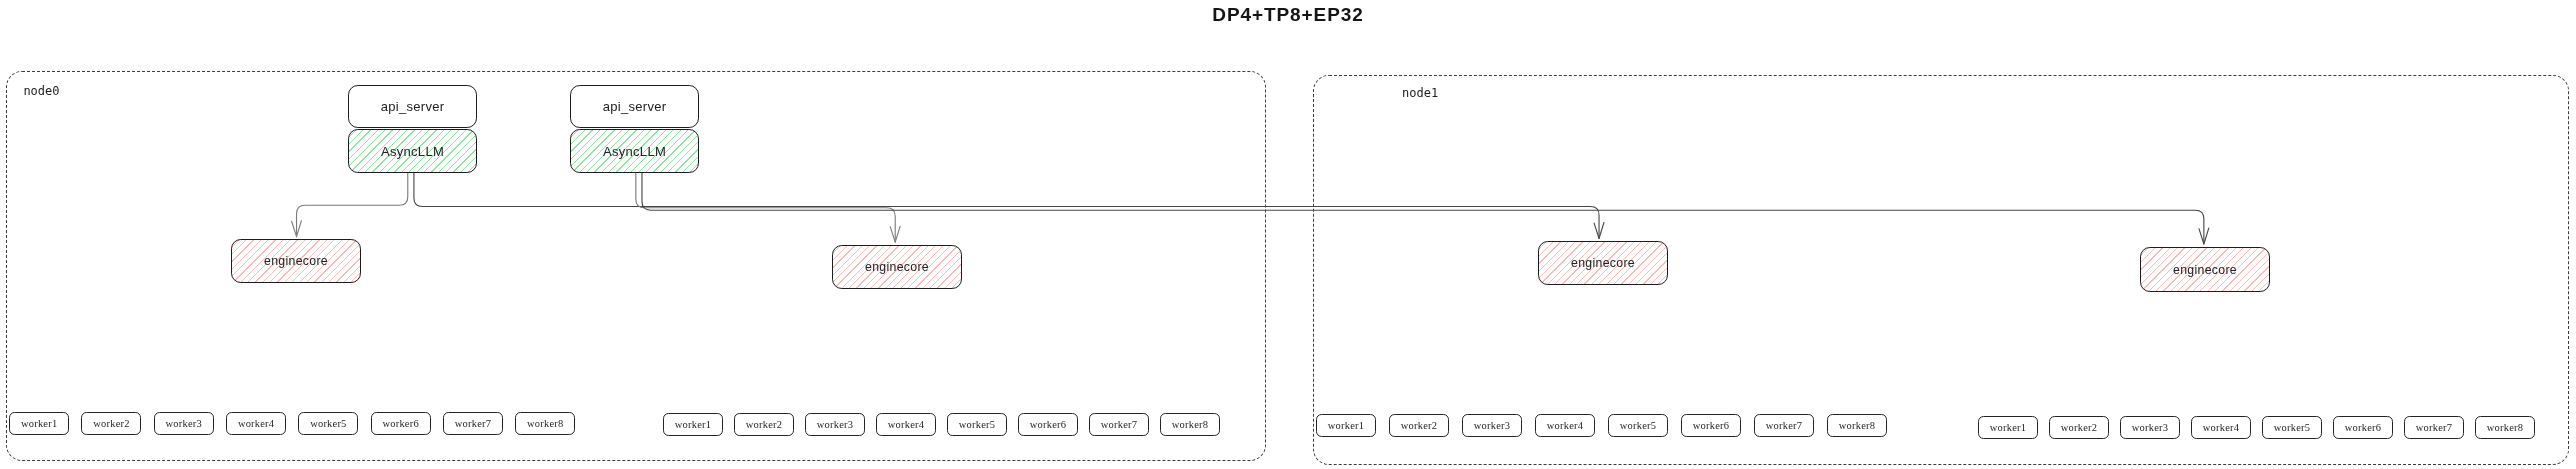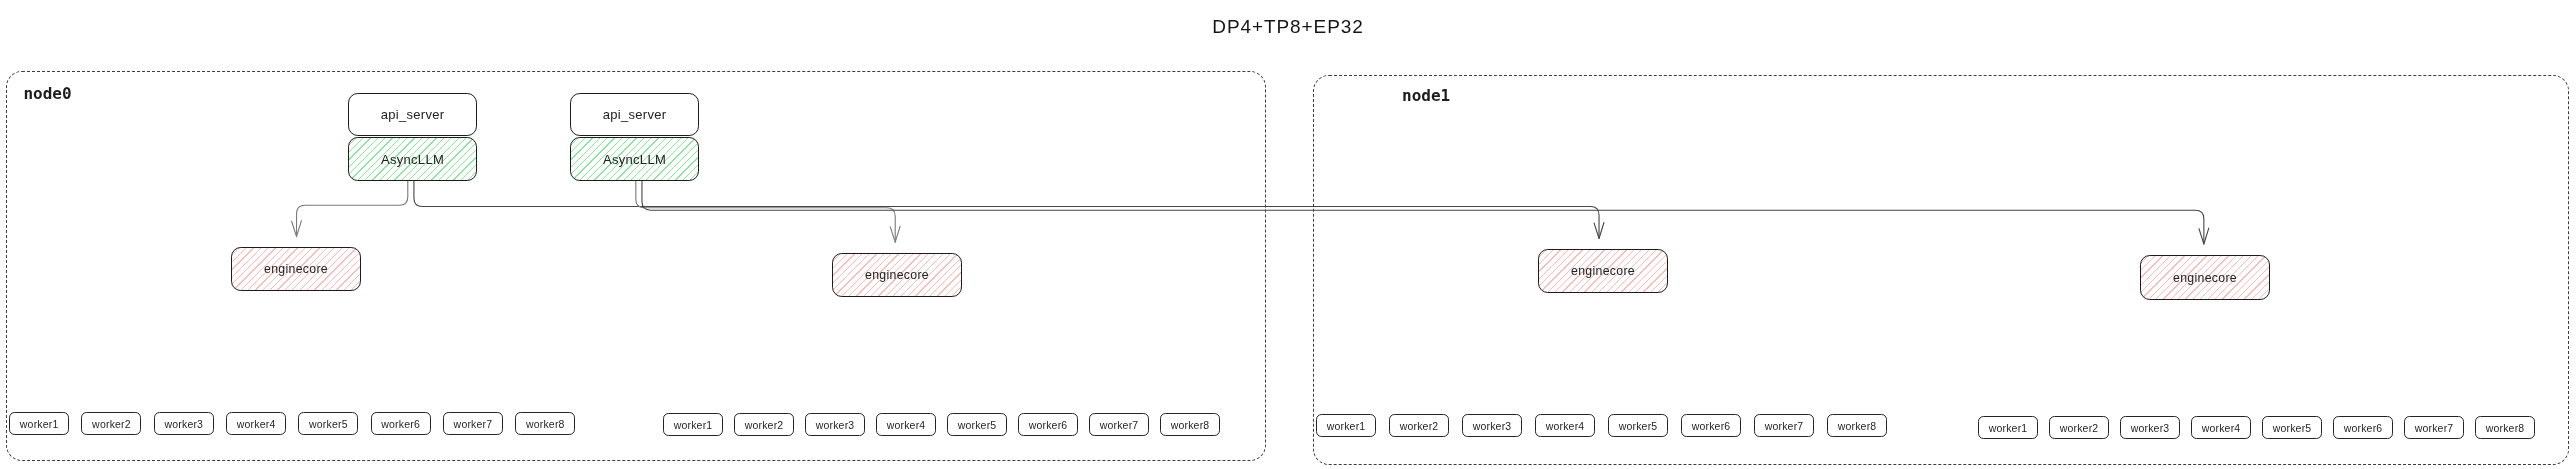--- a/index.html
+++ b/index.html
@@ -10,56 +10,55 @@
   }
   #canvas {
     position: relative;
     width: 2576px;
     height: 469px;
     background: #ffffff;
     overflow: hidden;
   }
   .diagram-title {
     position: absolute;
-    top: 16px;
+    top: 4px;
     left: 0;
     width: 100%;
     text-align: center;
     font-size: 19px;
-    font-weight: 400;
+    font-weight: 700;
     letter-spacing: 0.9px;
     color: #151515;
   }
   .node-box {
     position: absolute;
     border: 1.2px dashed #3c3c3c;
     border-radius: 16px;
     background: transparent;
   }
   .node-label {
     position: absolute;
     font-family: "DejaVu Sans Mono", monospace;
-    font-size: 16px;
-    font-weight: bold;
+    font-size: 12px;
+    font-weight: normal;
     color: #1d1d1d;
     white-space: nowrap;
   }
   .rbox {
     position: absolute;
     box-sizing: border-box;
     border: 1.5px solid #1c1c1c;
     border-radius: 9.8px;
     display: flex;
     align-items: center;
     justify-content: center;
     font-size: 13px;
     color: #212121;
     letter-spacing: 0.3px;
     background: #ffffff;
-    margin-top: 8px;
   }
   .hatch-green {
     background-color: #fdfffd;
     background-image: repeating-linear-gradient(
       135deg,
       rgba(255,255,255,0) 0px,
       rgba(255,255,255,0) 4.3px,
       #8fe3a1 4.3px,
       #8fe3a1 5.2px
     );
@@ -87,20 +86,21 @@
     border: 1.2px solid #242424;
     border-radius: 5.5px;
     background: #ffffff;
     display: flex;
     align-items: center;
     justify-content: center;
     font-size: 10.5px;
     color: #1f1f1f;
     letter-spacing: 0.2px;
     flex: none;
+    font-family: Liberation Serif, serif;
   }
   .gap20 { gap: 12.3px; }
   .gap18 { gap: 11px; }
   .gap21 { gap: 13px; }
   #edges {
     position: absolute;
     top: 0; left: 0;
     pointer-events: none;
   }
 </style>

